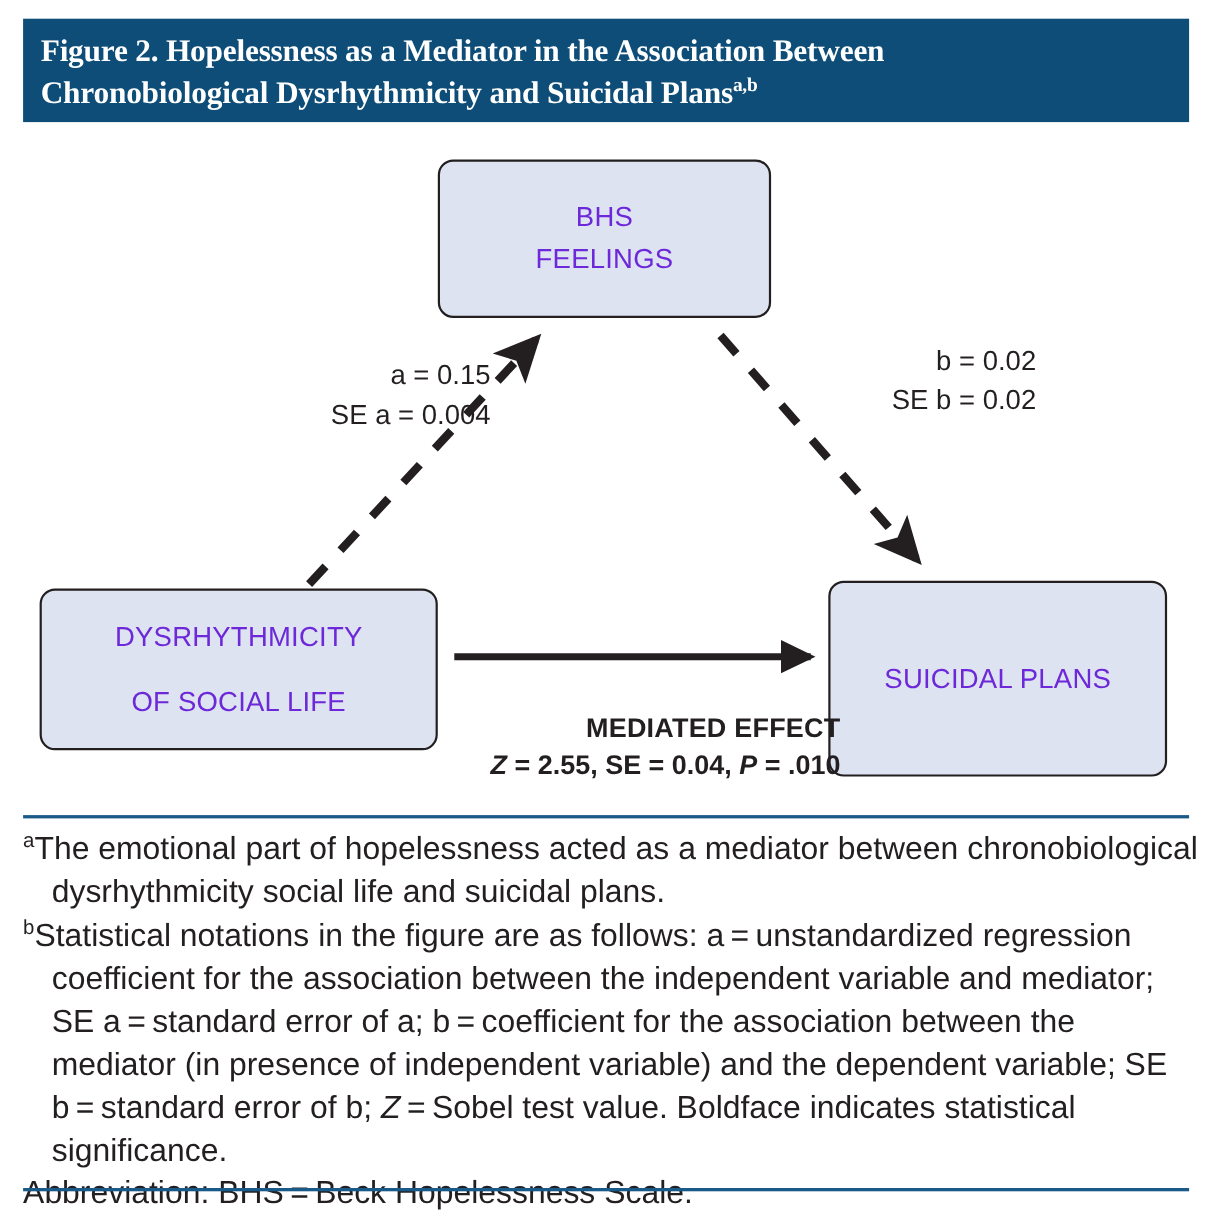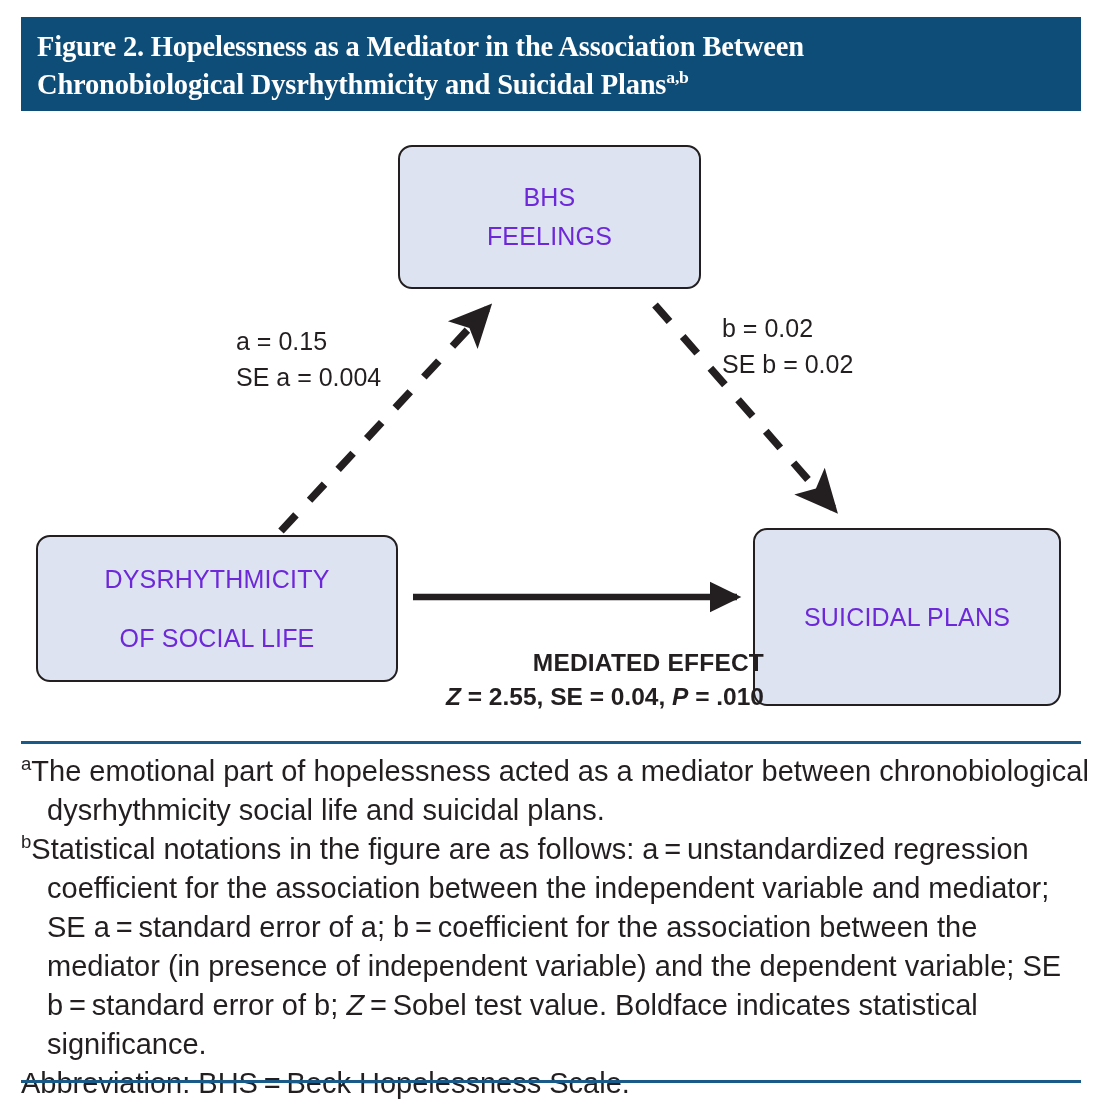--- a/index.html
+++ b/index.html
@@ -94,21 +94,21 @@
     top: 409px;
     width: 308px;
     height: 178px;
   }
 
   .edge-label {
     position: absolute;
     font-size: 25px;
     line-height: 1.45;
     color: #231f20;
-    text-align: left;
+    text-align: right;
     white-space: nowrap;
   }
   #label-a {
     left: 236px;
     top: 204px;
     width: 210px;
   }
   #label-b {
     left: 722px;
     top: 191px;

